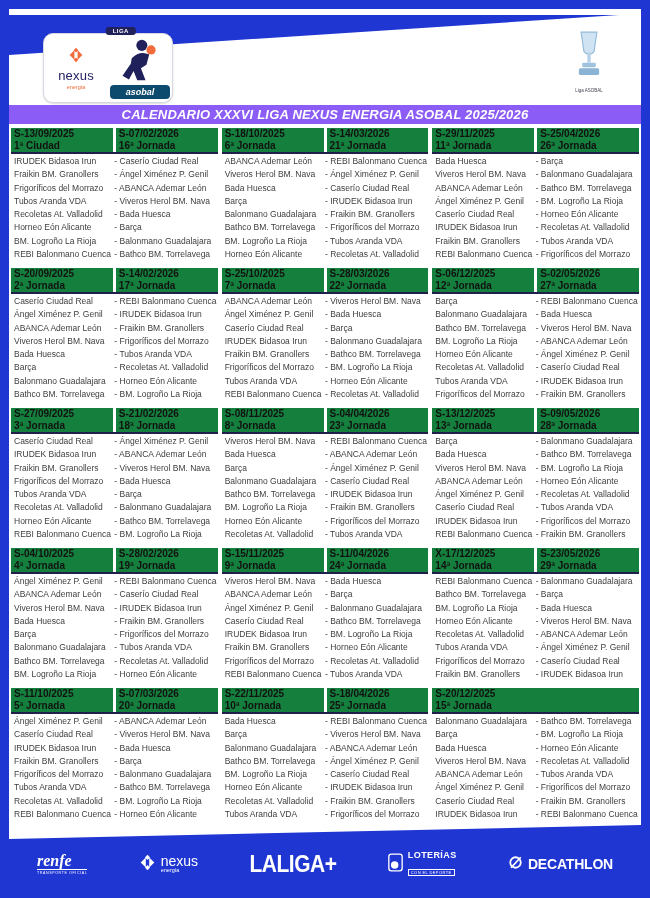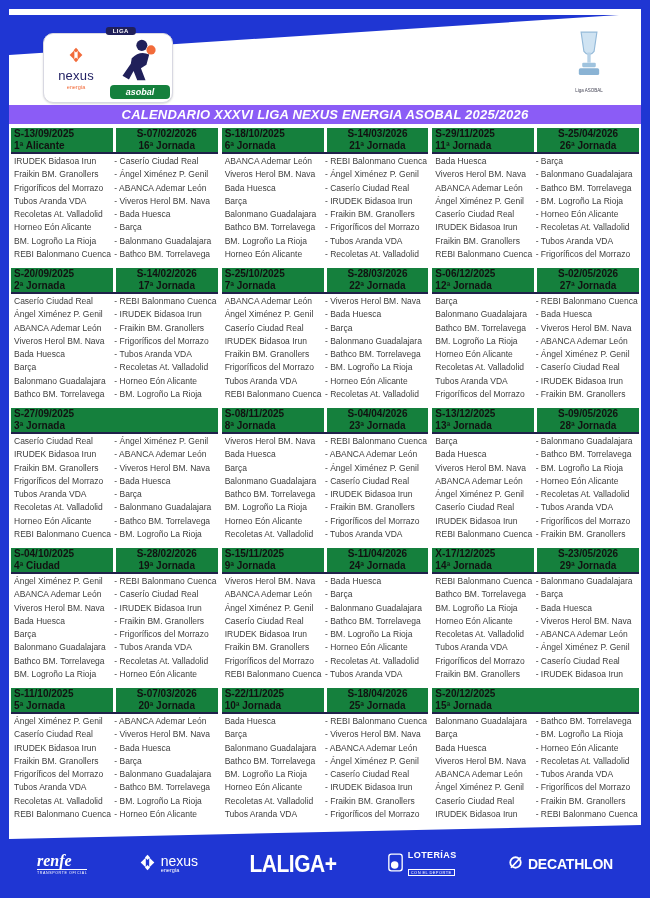--- a/index.html
+++ b/index.html
@@ -18,38 +18,38 @@
   .liga-tab { position:absolute; top:-7px; left:60%; transform:translateX(-50%);
               background:#20205a; color:#fff; font-size:6px; font-weight:bold;
               padding:1px 7px; border-radius:3px; letter-spacing:.5px; }
   .nexus-half { width:50%; display:flex; flex-direction:column; align-items:center;
                 justify-content:center; gap:1px; }
   .nexus-word { color:#232265; font-size:13px; letter-spacing:.2px; }
   .nexus-sub { color:#f26b3a; font-size:5.5px; }
   .asobal-half { width:50%; position:relative; display:flex; align-items:flex-start;
                  justify-content:center; padding-top:4px; }
   .asobal-bar { position:absolute; bottom:3px; left:2px; right:2px; height:14px;
-                background:#15803d; border-radius:4px; color:#fff; text-align:center;
+                background:#0c4a6e; border-radius:4px; color:#fff; text-align:center;
                 font-weight:bold; font-style:italic; font-size:9px; line-height:14px; }
   .trophy-wrap { position:absolute; right:26px; top:22px; width:52px; text-align:center; }
   .trophy-caption { font-size:4.5px; color:#445; margin-top:1px; }
 
   
   .title-bar { height:19px; background:#8b5cf6; color:#fff; text-align:center;
                font-weight:bold; font-style:italic; font-size:13px; line-height:19px;
                letter-spacing:.2px; }
 
   
   .grid { display:grid; grid-template-columns:repeat(3,1fr); gap:4px;
           padding:4px 2px 0 2px; }
   .block { height:136px; }
   .block-head { display:flex; gap:3px; border-bottom:2px solid #20204a; }
   .head-cell { flex:1; background:#15803d; padding:0 3px; font-weight:bold;
                color:#111; font-size:10px; line-height:12px; }
-  .head-cell.right { text-align:center; }
+  .head-cell.right { text-align:left; }
   .matches { padding-top:1px; }
   .match { display:flex; font-size:8.5px; line-height:13.3px; color:#3d3d3d; }
   .match .home { width:50%; padding-left:3px; white-space:nowrap; overflow:hidden; }
   .match .away { width:50%; white-space:nowrap; overflow:hidden; }
   .match .away::before { content:"- "; }
 
   
   .footer { position:absolute; left:0; right:0; bottom:0; height:66px;
             background:#1f36d3; clip-path:polygon(0 16px, 100% 2px, 100% 100%, 0 100%);
             display:flex; align-items:center; justify-content:space-between;
@@ -114,21 +114,21 @@
     </div>
   </div>
 
   <div class="title-bar">CALENDARIO XXXVI LIGA NEXUS ENERGIA ASOBAL 2025/2026</div>
 
   <div class="grid" id="grid">
   <div class="block">
     <div class="block-head">
       <div class="head-cell left">
         <div>S-13/09/2025</div>
-        <div>1ª Alicante</div>
+        <div>1ª Ciudad</div>
       </div>
       <div class="head-cell right">
         <div>S-07/02/2026</div>
         <div>16ª Jornada</div>
       </div>
     </div>
     <div class="matches">
   <div class="match">
     <span class="home">IRUDEK Bidasoa Irun</span>
     <span class="away">Caserío Ciudad Real</span>
@@ -440,20 +440,24 @@
   </div>
 </div>
   </div>
 
   <div class="block">
     <div class="block-head">
       <div class="head-cell left">
         <div>S-27/09/2025</div>
         <div>3ª Jornada</div>
       </div>
+      <div class="head-cell right">
+        <div>S-21/02/2026</div>
+        <div>18ª Jornada</div>
+      </div>
     </div>
     <div class="matches">
   <div class="match">
     <span class="home">Caserío Ciudad Real</span>
     <span class="away">Ángel Ximénez P. Genil</span>
   </div>
 
   <div class="match">
     <span class="home">IRUDEK Bidasoa Irun</span>
     <span class="away">ABANCA Ademar León</span>
@@ -596,21 +600,21 @@
     <span class="home">REBI Balonmano Cuenca</span>
     <span class="away">Fraikin BM. Granollers</span>
   </div>
 </div>
   </div>
 
   <div class="block">
     <div class="block-head">
       <div class="head-cell left">
         <div>S-04/10/2025</div>
-        <div>4ª Ciudad</div>
+        <div>4ª Jornada</div>
       </div>
       <div class="head-cell right">
         <div>S-28/02/2026</div>
         <div>19ª Jornada</div>
       </div>
     </div>
     <div class="matches">
   <div class="match">
     <span class="home">Ángel Ximénez P. Genil</span>
     <span class="away">REBI Balonmano Cuenca</span>

